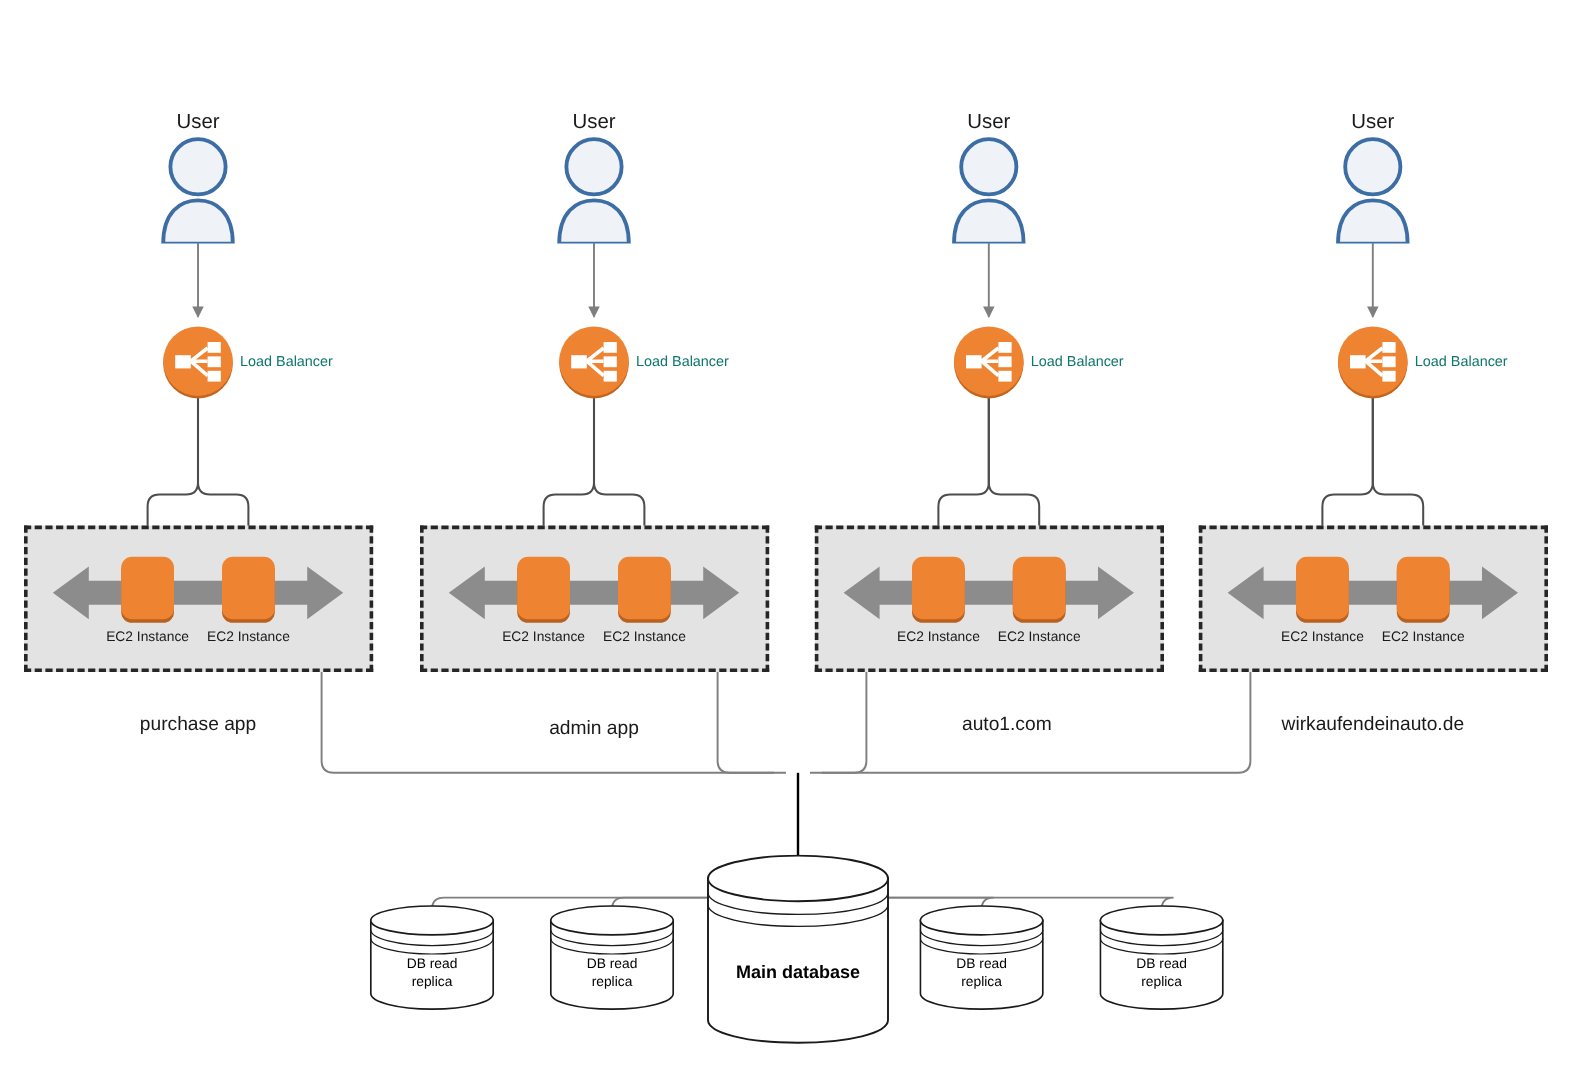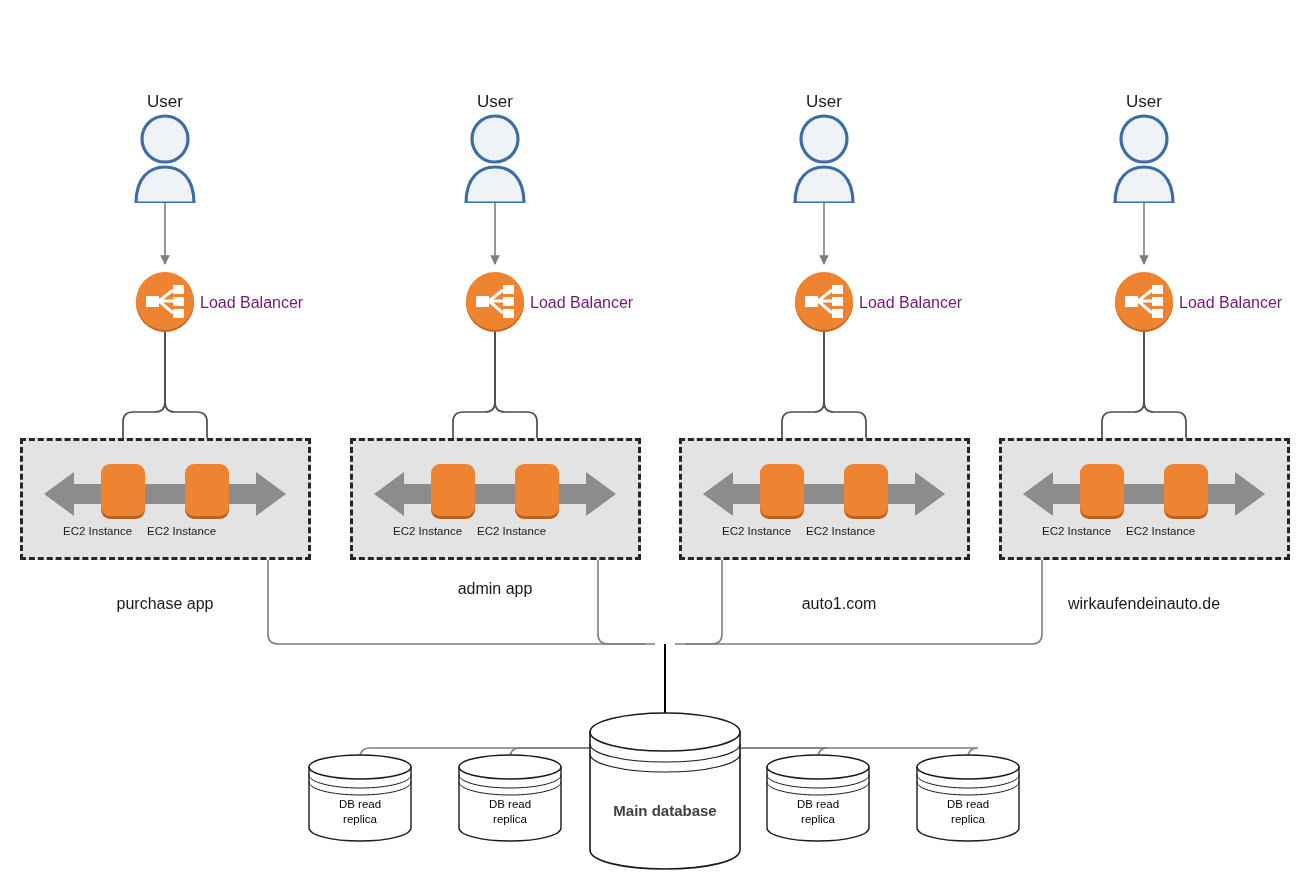--- a/index.html
+++ b/index.html
@@ -51,22 +51,22 @@
   .lb-icon {
     position: absolute;
     width: 58px;
     height: 58px;
     border-radius: 50%;
     background: #ee8432;
     box-shadow: 0 2px 0 0 #c4651f;
   }
   .lb-label {
     position: absolute;
-    font-size: 16px;
-    color: #701a75;
+    font-size: 12px;
+    color: #0f766e;
     white-space: nowrap;
   }
 
   
   .asg {
     position: absolute;
     box-sizing: border-box;
     background: #e3e3e3;
     border: 3px dashed #262626;
   }
@@ -84,41 +84,41 @@
   .ec2 {
     position: absolute;
     width: 44px;
     height: 52px;
     border-radius: 9px;
     background: #ee8432;
     box-shadow: 0 3px 0 0 #b9621f;
   }
   .ec2-label {
     position: absolute;
-    text-align: left;
+    text-align: center;
     font-size: 11.5px;
     color: #1a1a1a;
     white-space: nowrap;
   }
 
   
   .db {
     position: absolute;
   }
   .db-label {
     position: absolute;
     text-align: center;
     white-space: nowrap;
     line-height: 15px;
     margin-top: 12px;
   }
   .db-label.main {
     font-size: 15px;
     font-weight: bold;
-    color: #404040;
+    color: #000000;
   }
   .db-label.replica {
     font-size: 11.5px;
     color: #000000;
   }
 </style>
 </head>
 <body>
 
 <div id="canvas">
@@ -274,21 +274,21 @@
     <div class="asg" style="left:350px; top:438px; width:291px; height:122px;"></div>
     <div class="asg-arrow" style="left:374px; top:470px;">
       <svg width="242" height="48" viewBox="0 0 242 48" xmlns="http://www.w3.org/2000/svg">
         <path d="M0 24 L30 2 L30 14 L212 14 L212 2 L242 24 L212 46 L212 34 L30 34 L30 46 Z" fill="#8c8c8c"></path>
       </svg>
     </div>
     <div class="ec2" style="left:431px; top:464px;"></div>
     <div class="ec2" style="left:515px; top:464px;"></div>
     <div class="ec2-label" style="left:393px; top:525px; width:120px;">EC2 Instance</div>
     <div class="ec2-label" style="left:477px; top:525px; width:120px;">EC2 Instance</div>
-    <div class="asg-caption" style="left:395px; top:548px; width:200px;">admin app</div>
+    <div class="asg-caption" style="left:395px; top:567px; width:200px;">admin app</div>
 
     <div class="asg" style="left:679px; top:438px; width:291px; height:122px;"></div>
     <div class="asg-arrow" style="left:703px; top:470px;">
       <svg width="242" height="48" viewBox="0 0 242 48" xmlns="http://www.w3.org/2000/svg">
         <path d="M0 24 L30 2 L30 14 L212 14 L212 2 L242 24 L212 46 L212 34 L30 34 L30 46 Z" fill="#8c8c8c"></path>
       </svg>
     </div>
     <div class="ec2" style="left:760px; top:464px;"></div>
     <div class="ec2" style="left:844px; top:464px;"></div>
     <div class="ec2-label" style="left:722px; top:525px; width:120px;">EC2 Instance</div>

